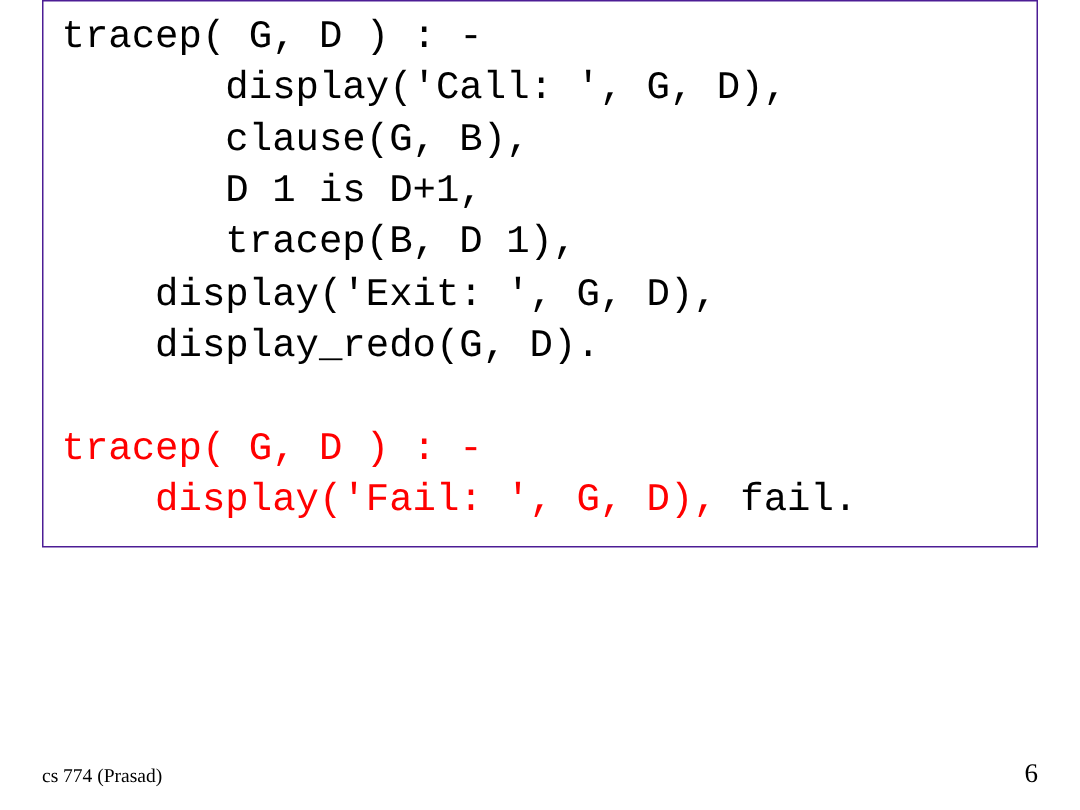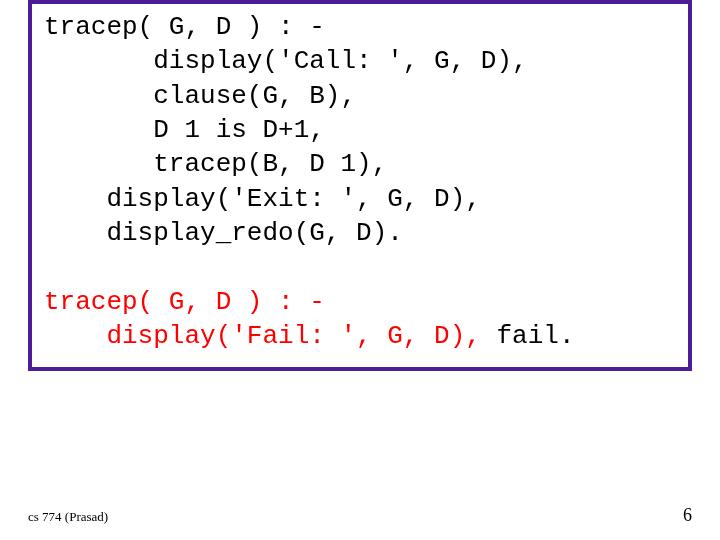--- a/index.html
+++ b/index.html
@@ -20,21 +20,21 @@
   }
   .title {
     text-align: center;
     font-size: 36px;
     text-decoration: underline;
     margin-top: 18px;
     margin-bottom: 10px;
   }
   .codebox {
     margin: 0 28px;
-    border: 4px solid #4c1d95;
+    border: 1px solid #4c1d95;
     padding: 6px 12px 14px 12px;
     box-sizing: border-box;
   }
   .code {
     font-family: "Courier New", Courier, monospace;
     font-size: 26px;
     line-height: 1.32;
     white-space: pre;
   }
   .red {

